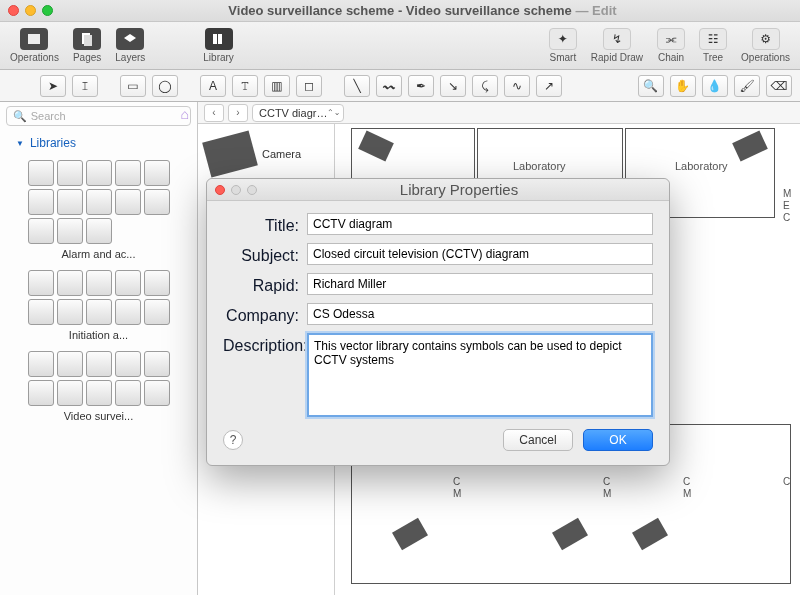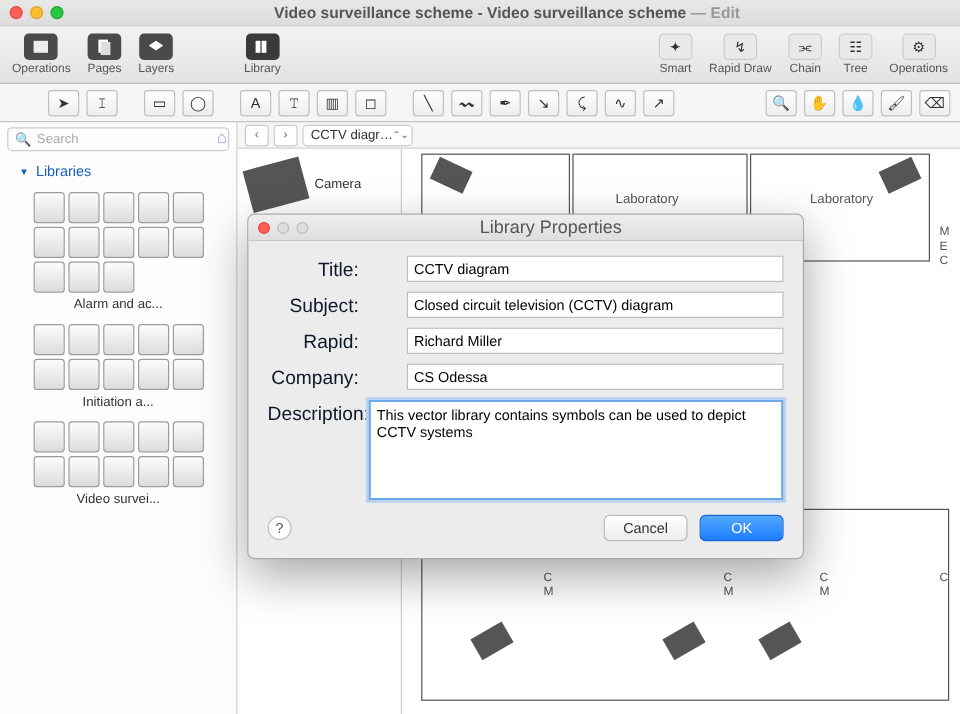--- a/index.html
+++ b/index.html
@@ -67,21 +67,21 @@
 
 .dialog { position:absolute; top:178px; left:206px; width:464px; background:#ececec; border:1px solid #aaa; border-radius:6px; box-shadow:0 14px 40px rgba(0,0,0,.35); }
 .dialog .dtb { height:22px; background:linear-gradient(#eee,#dedede); border-bottom:1px solid #c7c7c7; display:flex;align-items:center; padding:0 8px; border-radius:6px 6px 0 0;}
 .dialog .dtb .ddots { display:flex; gap:6px; }
 .dialog .dtb .ddot { width:10px; height:10px; border-radius:50%; border:1px solid #bbb; background:#ddd;}
 .dialog .dtb .ddot.red { background:#ff5f57; border-color:#e04540;}
 .dialog .dtb .dtitle { flex:1; text-align:center; font-size:15px; color:#555;}
 .dialog .body { padding:12px 16px 14px 16px; }
 .dialog .row { display:flex; align-items:flex-start; margin-bottom:8px; }
 .dialog .row label { width:84px; text-align:right; padding-right:8px; font-size:16px; color:#0f172a; padding-top:4px;}
-.dialog .row input[type=text] { flex:1; height:22px; border:1px solid #bcbcbc; border-radius:0; padding:0 5px; font-size:12px; background:#fff;margin-left:32px;}
+.dialog .row input[type=text] { flex:1; height:22px; border:1px solid #bcbcbc; border-radius:0; padding:0 5px; font-size:12px; background:#fff;}
 .dialog .row textarea { flex:1; height:84px; border:2px solid #6ea7e6; outline:2px solid #b7d3f2; padding:4px 5px; font-size:12px; background:#fff; resize:none; border-radius:0;}
 .dialog .foot { display:flex; align-items:center; padding-top:4px; }
 .dialog .help { width:20px; height:20px; border:1px solid #bbb; border-radius:50%; display:flex;align-items:center;justify-content:center;font-size:12px; color:#555; cursor:pointer; background:#fff;}
 .dialog .btns { margin-left:auto; display:flex; gap:10px; }
 .dialog .btn { min-width:70px; height:22px; border-radius:5px; font-size:12px; display:flex;align-items:center;justify-content:center; cursor:pointer;}
 .dialog .btn.cancel { background:linear-gradient(#fff,#ececec); border:1px solid #bbb; }
 .dialog .btn.ok { background:linear-gradient(#52a7ff,#1d7eff); border:1px solid #1866d6; color:#fff; }
 
 svg.ic-sm { width:16px; height:14px; }
 </style>

